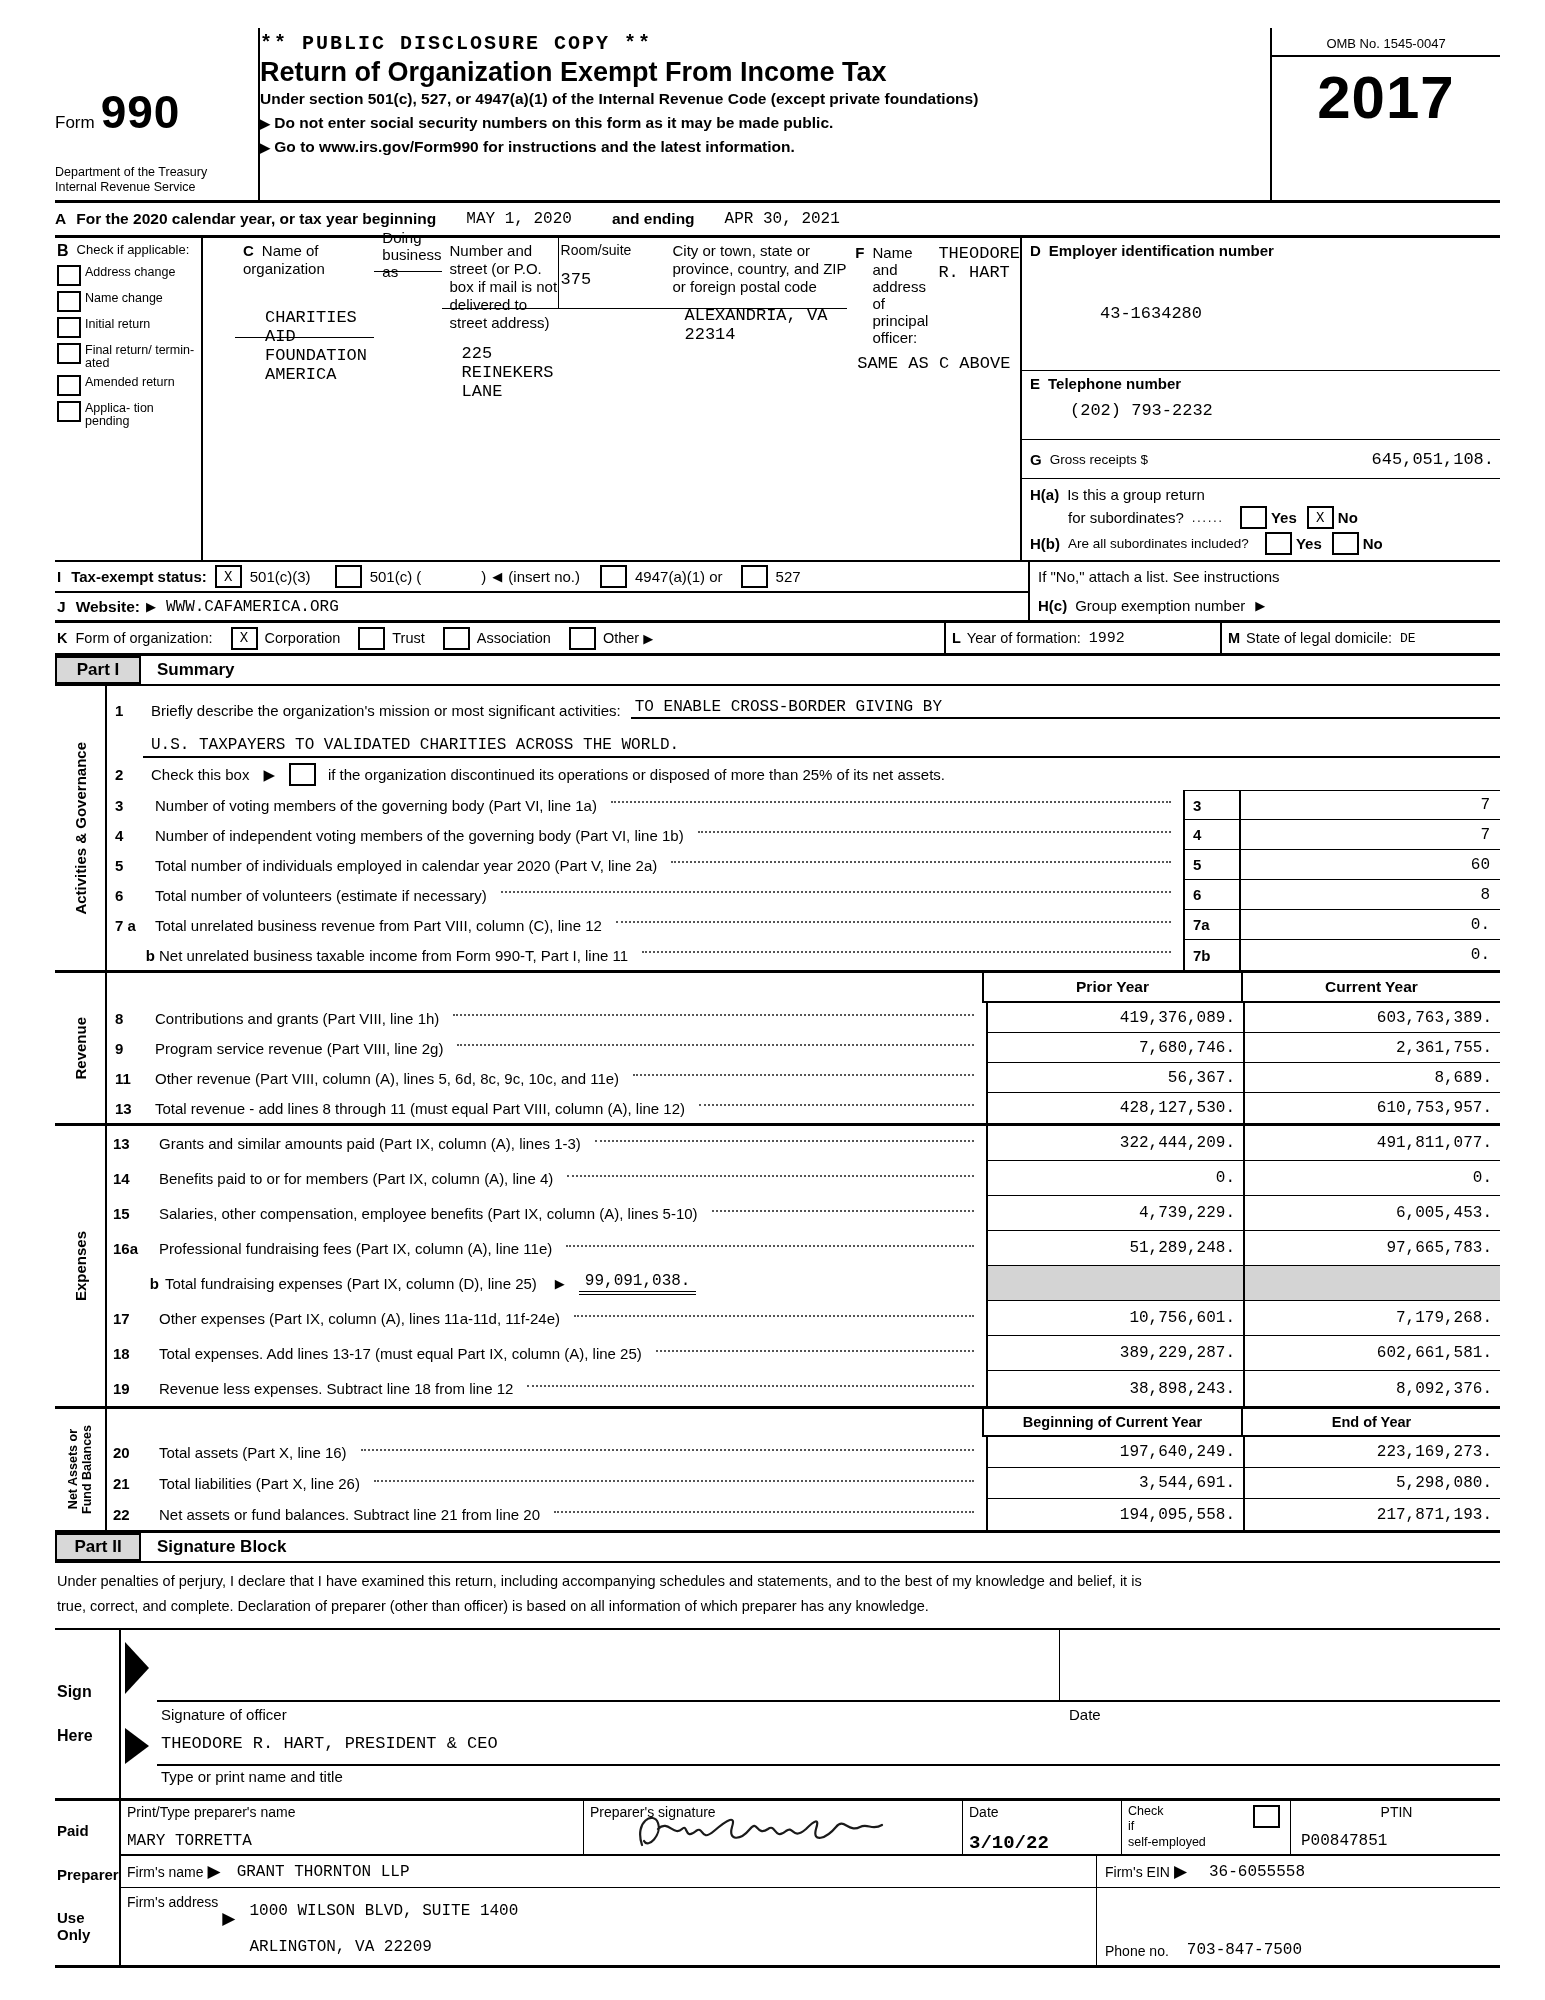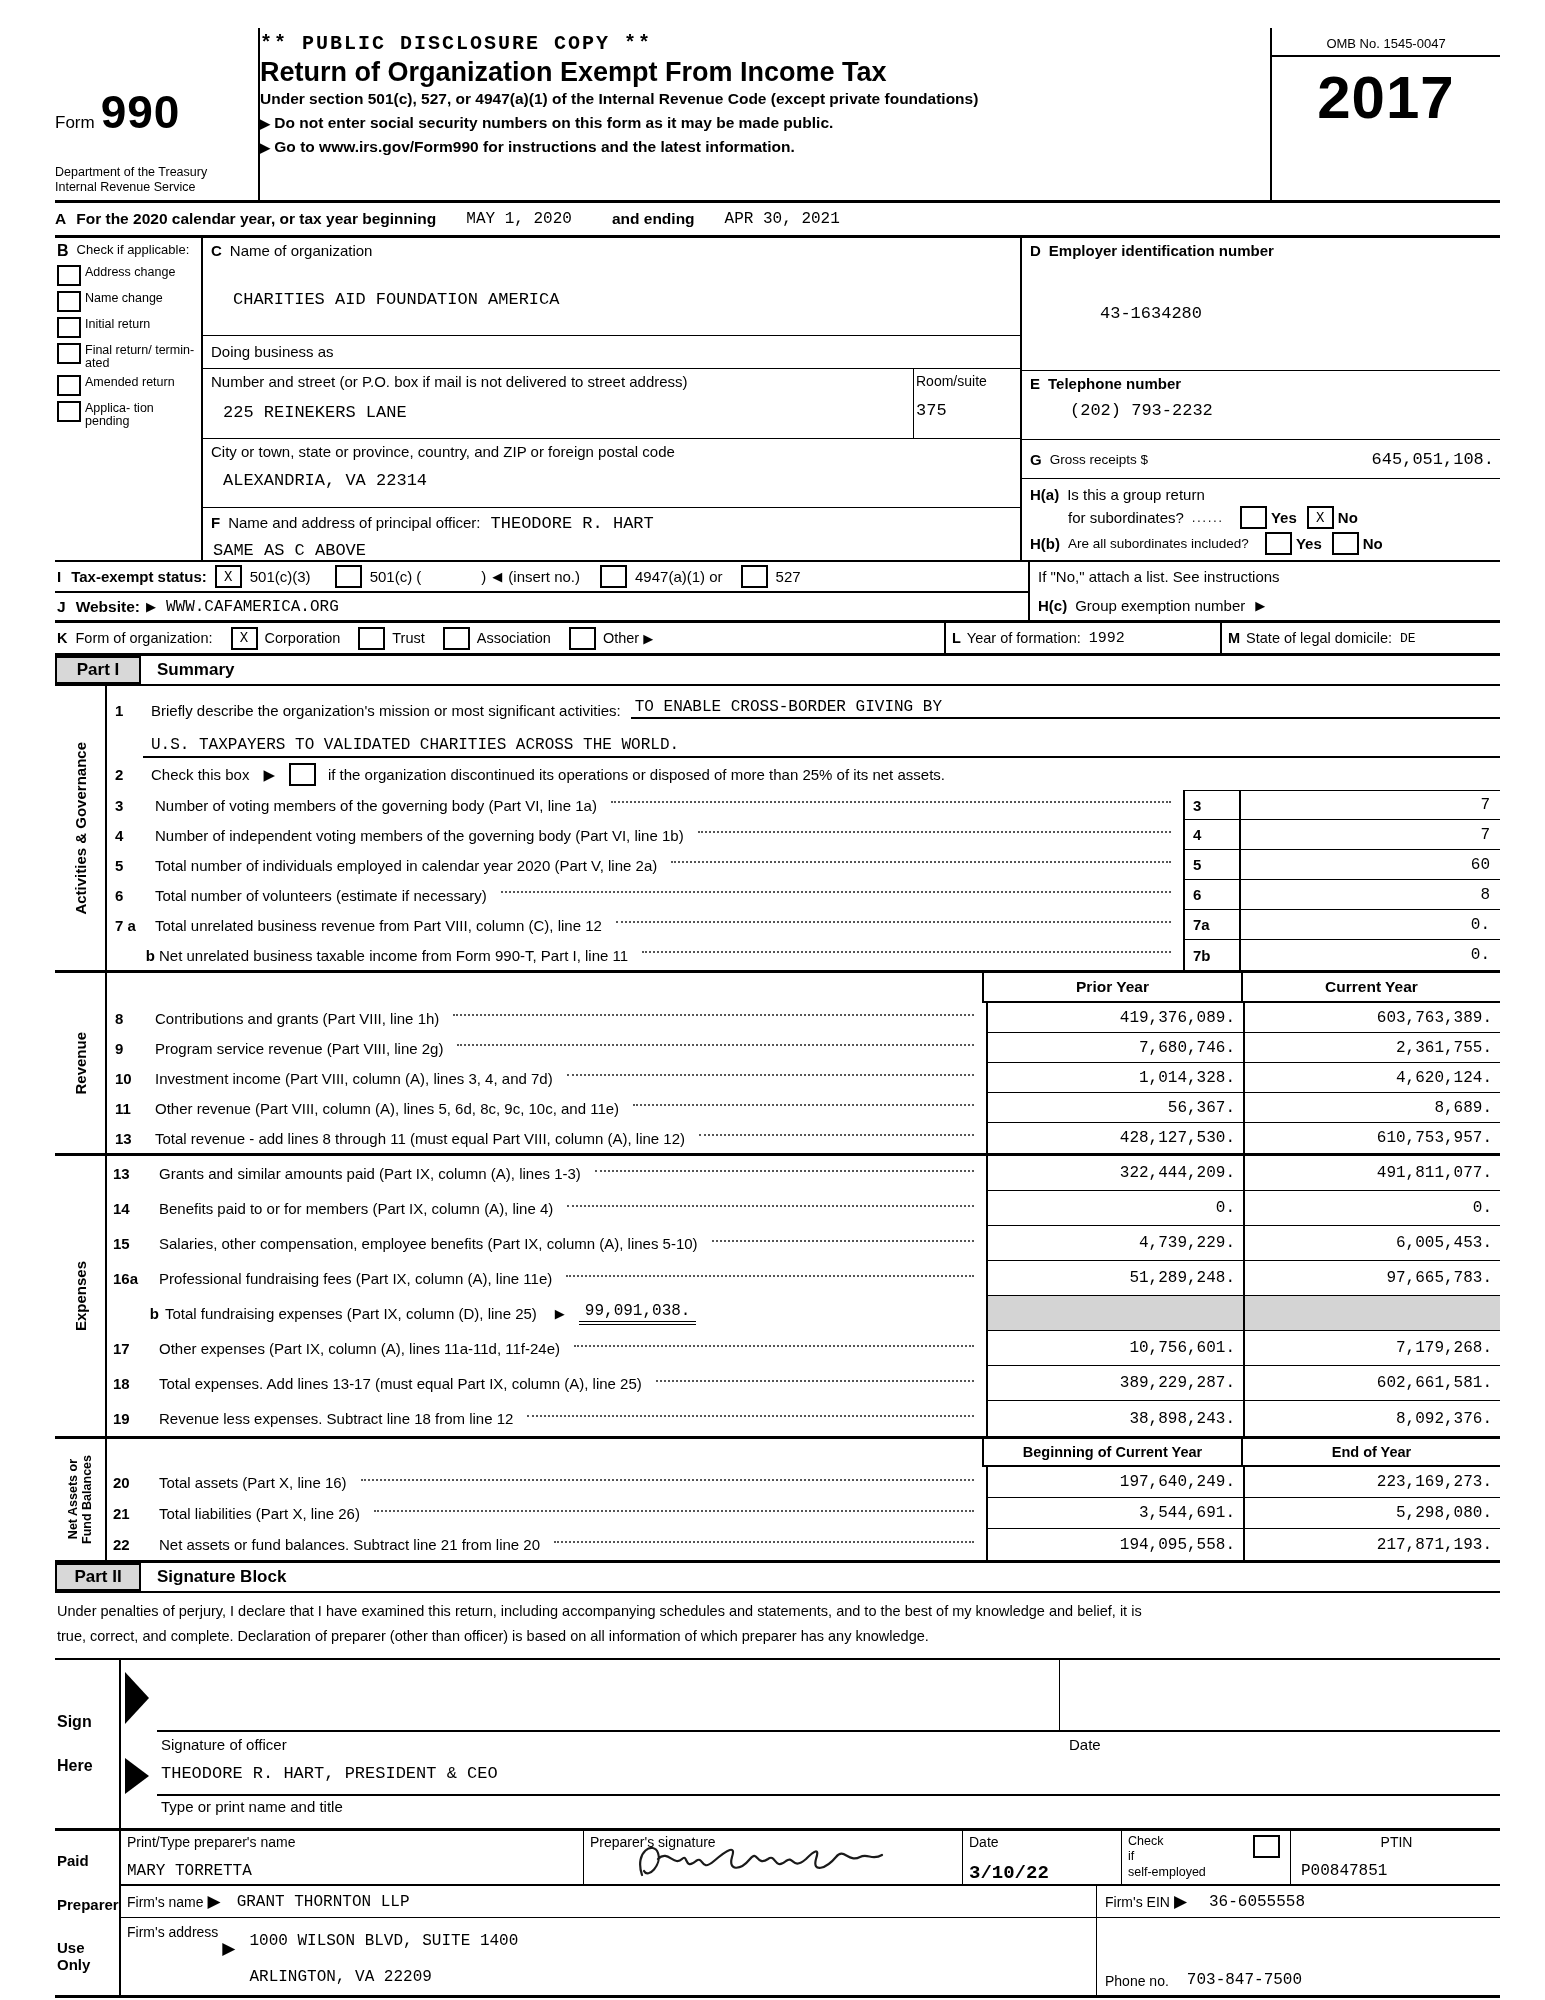--- a/index.html
+++ b/index.html
@@ -34,21 +34,21 @@
   .rowa .t{font-weight:bold;}
   .rowa .d{font-family:"Liberation Mono","DejaVu Sans Mono",monospace;font-size:16px;margin:0 40px 0 30px;}
   
   .bcd{display:flex;border-bottom:2px solid #000;height:322px;}
   .colb{width:146px;flex:none;border-right:2px solid #000;padding-top:4px;font-size:13px;}
   .colb .hdrb{display:flex;}
   .colb .hdrb .letter{font-size:16px;font-weight:bold;margin:0 8px 0 2px;}
   .bitem{display:flex;margin:5px 0 0 2px;align-items:flex-start;}
   .bitem .cb{margin-right:4px;}
   .bitem .t{font-size:12.5px;line-height:1.05;padding-top:1px;}
-  .colc{flex:1;display:flex;flex-direction:column;}
+  .colc{flex:1;display:flex;padding-left:32px;}
   .cell-label{font-size:15px;}
   .cell-letter{font-weight:bold;font-size:15px;margin-right:8px;}
   .cval{font-family:"Liberation Mono","DejaVu Sans Mono",monospace;font-size:17px;}
   .c1{height:95px;border-bottom:1.5px solid #000;padding:4px 0 0 8px;}
   .c1 .cval{margin:30px 0 0 22px;}
   .c2{height:33px;border-bottom:1.5px solid #000;display:flex;align-items:center;padding-left:8px;}
   .c3{height:70px;border-bottom:1.5px solid #000;display:flex;}
   .c3 .main{flex:1;padding:4px 0 0 8px;}
   .c3 .main .cval{margin:12px 0 0 12px;}
   .c3 .room{width:104px;flex:none;border-left:1.5px solid #000;padding:4px 0 0 2px;font-size:14px;}
@@ -500,29 +500,20 @@
       <div class="mrow h30">
         <span class="num">9</span>
         <span class="mlab">
             <span>Program service revenue (Part VIII, line 2g)</span>
             <span class="leader"></span>
           </span>
         <span class="mcell">7,680,746.</span>
         <span class="mcell">2,361,755.</span>
       </div>
       <div class="mrow h30">
-        <span class="num">10</span>
-        <span class="mlab">
-            <span>Investment income (Part VIII, column (A), lines 3, 4, and 7d)</span>
-            <span class="leader"></span>
-          </span>
-        <span class="mcell">1,014,328.</span>
-        <span class="mcell">4,620,124.</span>
-      </div>
-      <div class="mrow h30">
         <span class="num">11</span>
         <span class="mlab">
             <span>Other revenue (Part VIII, column (A), lines 5, 6d, 8c, 9c, 10c, and 11e)</span>
             <span class="leader"></span>
           </span>
         <span class="mcell">56,367.</span>
         <span class="mcell">8,689.</span>
       </div>
       <div class="mrow h30">
         <span class="num">13</span>

